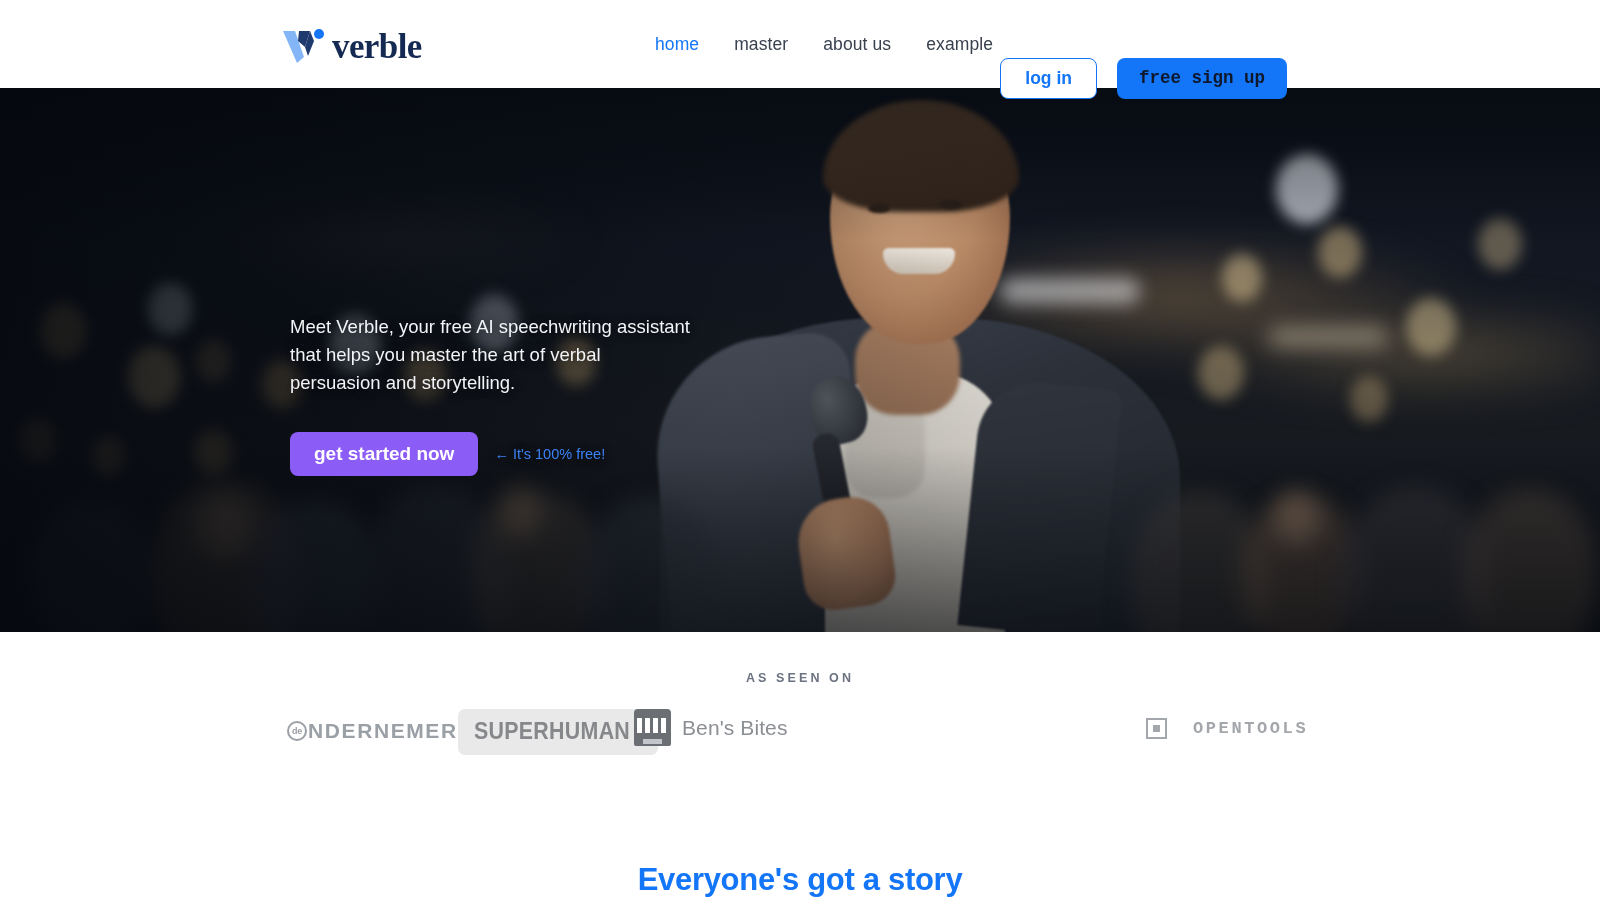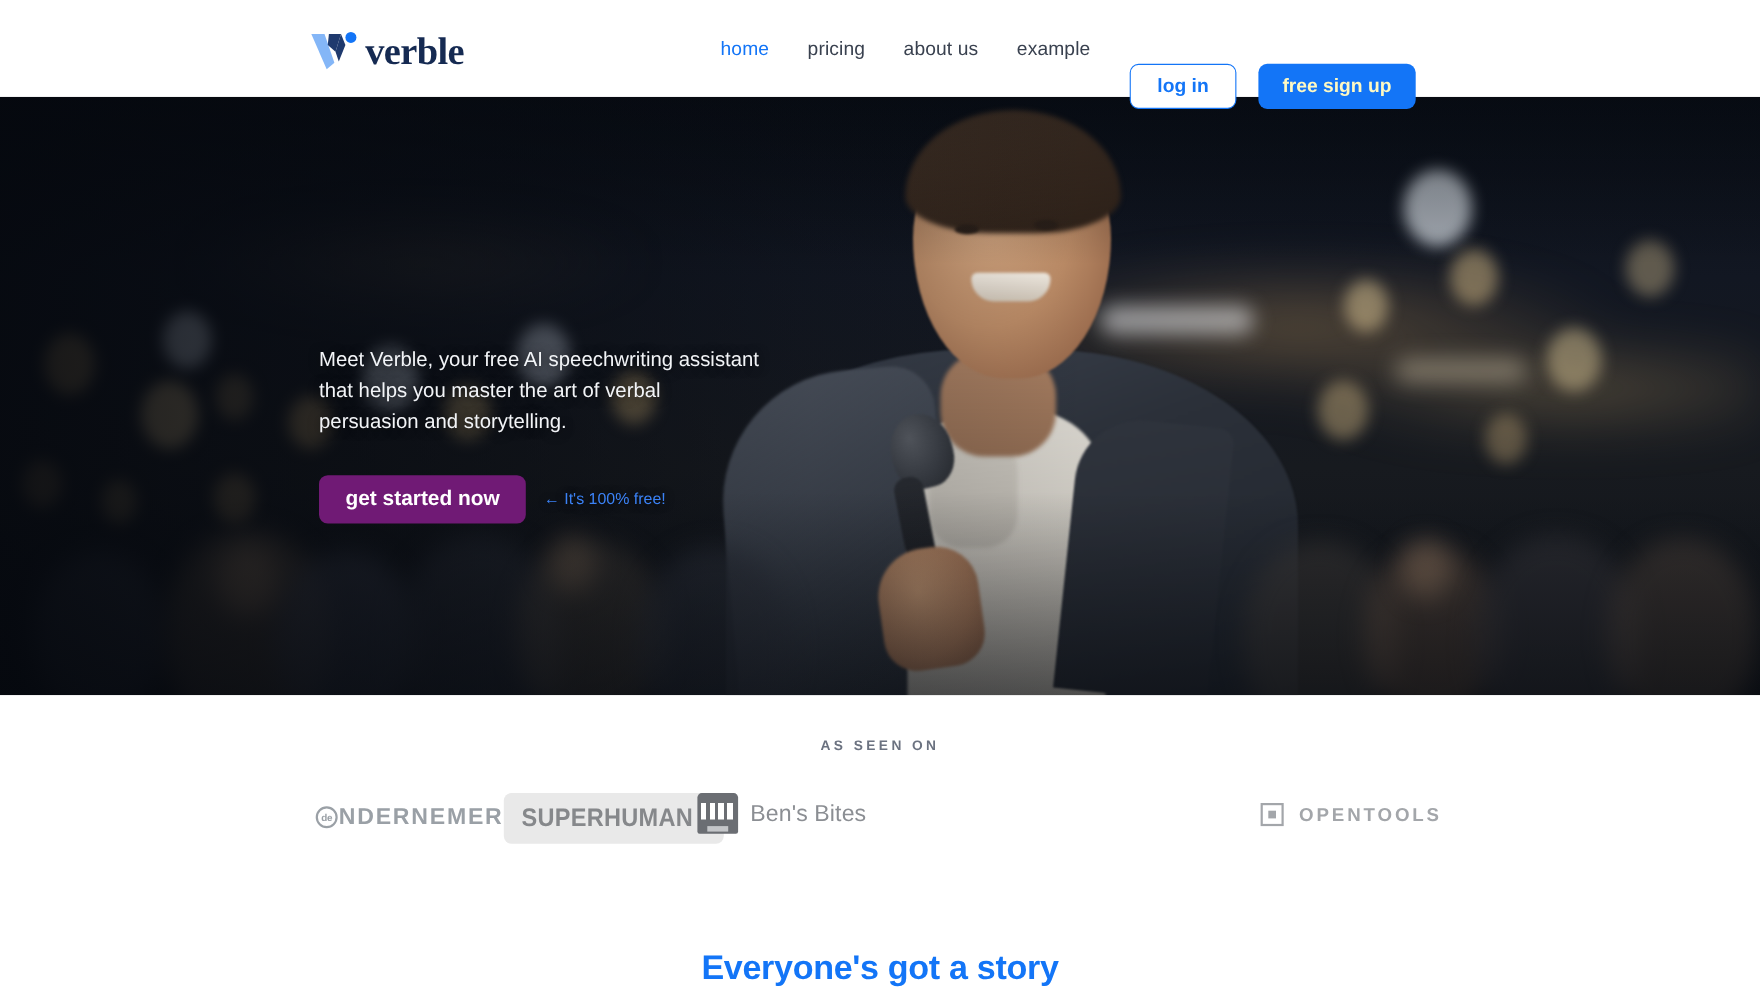--- a/index.html
+++ b/index.html
@@ -86,29 +86,29 @@
     padding: 0 24px;
     height: 41px;
     line-height: 38px;
     cursor: pointer;
     font-family: "Liberation Sans", sans-serif;
     white-space: nowrap;
   }
   .btn-signup {
     background: #1375f7;
     border: none;
-    color: #fef9c3;
+    color: #0f172a;
     border-radius: 8px;
     font-size: 17.5px;
     font-weight: 700;
     padding: 0 22px;
     height: 41px;
     line-height: 41px;
     cursor: pointer;
-    font-family: Liberation Sans, sans-serif;
+    font-family: Liberation Mono, monospace;
     white-space: nowrap;
   }
 
   
   .hero {
     position: relative;
     width: 100%;
     height: 544px;
     overflow: hidden;
     background: #0d1117;
@@ -259,21 +259,21 @@
     max-width: 400px;
     text-shadow: 0 1px 10px rgba(0,0,0,0.5);
   }
   .hero-cta-row {
     margin-top: 35px;
     display: flex;
     align-items: center;
     gap: 16px;
   }
   .btn-cta {
-    background: #701a75;
+    background: #8b5cf6;
     color: #ffffff;
     border: none;
     border-radius: 8px;
     font-size: 19px;
     font-weight: 700;
     height: 44px;
     padding: 4px 24px;
     cursor: pointer;
     font-family: "Liberation Sans", sans-serif;
     white-space: nowrap;
@@ -293,21 +293,21 @@
   }
   .asseen-label {
     text-align: center;
     font-size: 12.5px;
     font-weight: 700;
     letter-spacing: 3.1px;
     color: #6b7280;
   }
   .logos-row {
     position: relative;
-    margin-top: 36px;
+    margin-top: 24px;
     height: 60px;
     width: 100%;
     text-align: right;
   }
   .logo-item {
     position: absolute;
     display: flex;
     align-items: center;
     cursor: pointer;
   }
@@ -354,21 +354,21 @@
     background:
       repeating-linear-gradient(90deg, #ffffff 0 5px, #6b6e73 5px 8px);
   }
   .bens-icon::after {
     content: "";
     position: absolute; left: 9px; right: 9px; bottom: 2px; height: 5px;
     background: #c4c6c9;
   }
   .bens-txt { font-size: 21px; color: #8b8e93; letter-spacing: 0.1px; }
   
-  .l-opentools { left: 1146px; top: 9px; gap: 14px; }
+  .l-opentools { left: 1146px; top: 9px; gap: 26px; font-family: Liberation Mono, monospace; }
   .ot-icon {
     width: 21px; height: 21px;
     border: 2.6px solid #a3a6aa;
     display: flex; align-items: center; justify-content: center;
   }
   .ot-icon i {
     display: block; width: 7px; height: 7px; background: #a3a6aa;
   }
   .opentools-txt {
     font-size: 17px; font-weight: 800; color: #a3a6aa; letter-spacing: 2.6px;
@@ -402,21 +402,21 @@
           <path d="M18 6 L29 6 L24 22 L17 16 Z" fill="#1f3a6e"></path>
           <path d="M24 22 L29 6 L33 16 L27 31 Z" fill="#1f3a6e"></path>
           <circle cx="38" cy="9" r="5" fill="#1375f7"></circle>
         </svg>
       </span>
       <span class="logo-wordmark">verble</span>
     </a>
 
     <div class="nav-links">
       <a class="nav-link active">home</a>
-      <a class="nav-link">pricing</a>
+      <a class="nav-link">master</a>
       <a class="nav-link">about us</a>
       <a class="nav-link">example</a>
     </div>
 
     <div class="nav-actions">
       <button class="btn-login">log in</button>
       <button class="btn-signup">free sign up</button>
     </div>
   </nav>
 

